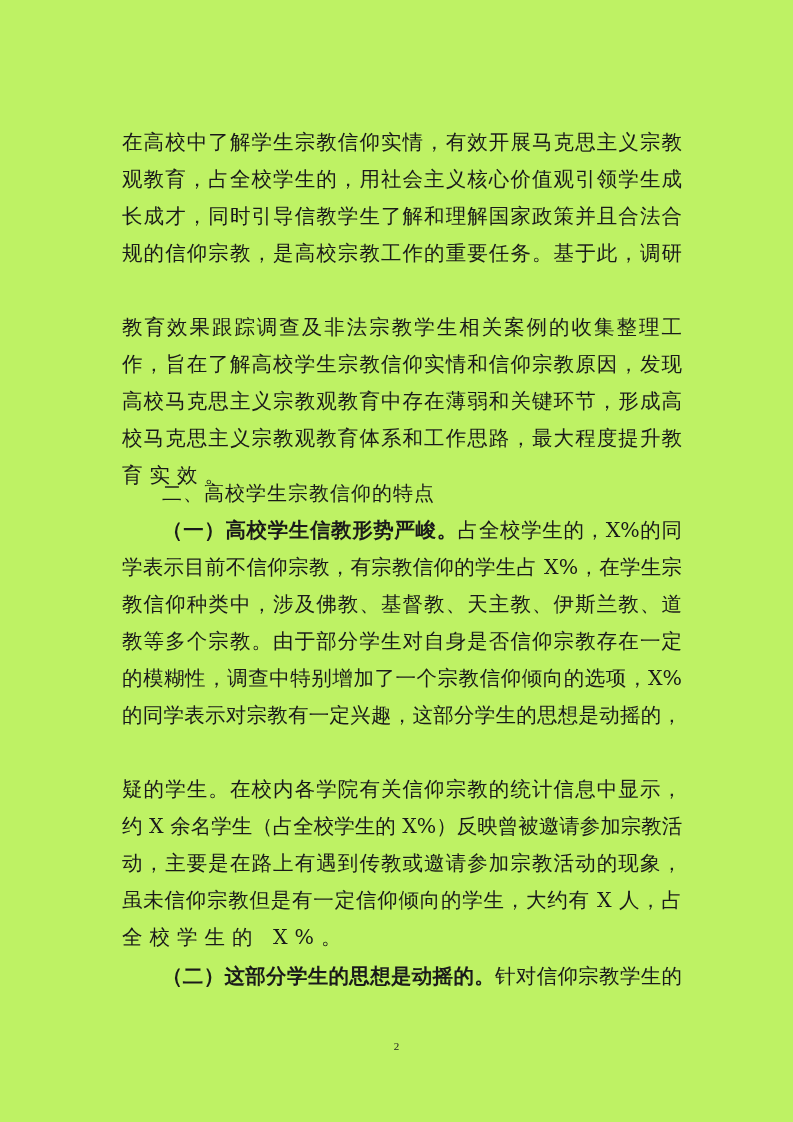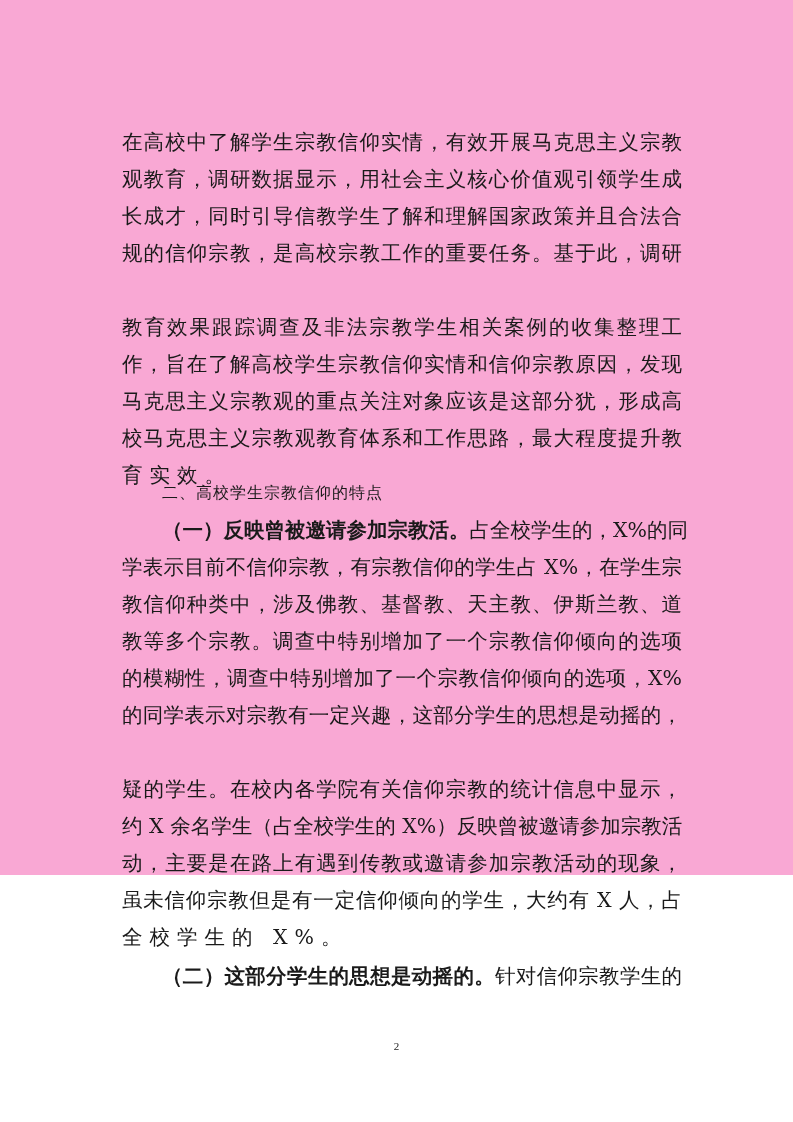--- a/index.html
+++ b/index.html
@@ -1,50 +1,50 @@
 <!DOCTYPE html>
 <html><head>
 <meta charset="utf-8">
 <style>
   html, body { margin: 0; padding: 0; background: #ffffff; }
   body { width: 793px; height: 1122px; position: relative; overflow: hidden;
          font-family: "DejaVu Serif", "Liberation Serif", serif; color: #1a1a1a; }
-  .page { position: absolute; left: 0; top: 0; width: 793px; height: 875px; background: #f9a8d4; }
+  .page { position: absolute; left: 0; top: 0; width: 793px; height: 1122px; background: #bef264; }
   .line { position: absolute; left: 122px; width: 560px; height: 30px;
           font-size: 20.5px; line-height: 30px; white-space: nowrap;
           letter-spacing: 7px; }
   .line.justify { text-align: justify; text-align-last: justify; letter-spacing: 0; }
-  .heading { font-family: "DejaVu Sans", "Liberation Sans", sans-serif; letter-spacing: 1px; font-size: 16px; }
+  .heading { font-family: "DejaVu Sans", "Liberation Sans", sans-serif; letter-spacing: 1px; font-size: 20px; }
   .bold { font-weight: bold; }
   .page-number { position: absolute; left: 0; width: 793px; top: 1040px; text-align: center;
                  font-size: 11px; font-family: "Liberation Serif", serif; color: #222; }
 </style>
 </head>
 <body>
 
 <div class="page">
 
   <div class="line justify" style="top:127px">在高校中了解学生宗教信仰实情，有效开展马克思主义宗教</div>
-  <div class="line justify" style="top:164px">观教育，调研数据显示，用社会主义核心价值观引领学生成</div>
+  <div class="line justify" style="top:164px">观教育，占全校学生的，用社会主义核心价值观引领学生成</div>
   <div class="line justify" style="top:238px">规的信仰宗教，是高校宗教工作的重要任务。基于此，调研</div>
   <div class="line justify" style="top:201px">长成才，同时引导信教学生了解和理解国家政策并且合法合</div>
   <div class="line justify" style="top:312px">教育效果跟踪调查及非法宗教学生相关案例的收集整理工</div>
   <div class="line justify" style="top:349px">作，旨在了解高校学生宗教信仰实情和信仰宗教原因，发现</div>
-  <div class="line justify" style="top:386px">马克思主义宗教观的重点关注对象应该是这部分犹，形成高</div>
+  <div class="line justify" style="top:386px">高校马克思主义宗教观教育中存在薄弱和关键环节，形成高</div>
   <div class="line justify" style="top:423px">校马克思主义宗教观教育体系和工作思路，最大程度提升教</div>
   <div class="line" style="top:460px">育实效。</div>
 
   <div class="line heading" style="top:477px; left:162px; top:478px">二、高校学生宗教信仰的特点</div>
 
   <div class="line justify" style="top:515px; left:162px; width:520px">
-    <span class="bold">（一）反映曾被邀请参加宗教活。</span><span>占全校学生的，X%的同</span>
+    <span class="bold">（一）高校学生信教形势严峻。</span><span>占全校学生的，X%的同</span>
   </div>
   <div class="line justify" style="top:552px">学表示目前不信仰宗教，有宗教信仰的学生占 X%，在学生宗</div>
   <div class="line justify" style="top:589px">教信仰种类中，涉及佛教、基督教、天主教、伊斯兰教、道</div>
-  <div class="line justify" style="top:626px">教等多个宗教。调查中特别增加了一个宗教信仰倾向的选项</div>
+  <div class="line justify" style="top:626px">教等多个宗教。由于部分学生对自身是否信仰宗教存在一定</div>
   <div class="line justify" style="top:663px">的模糊性，调查中特别增加了一个宗教信仰倾向的选项，X%</div>
   <div class="line justify" style="top:700px">的同学表示对宗教有一定兴趣，这部分学生的思想是动摇的，</div>
   <div class="line justify" style="top:774px">疑的学生。在校内各学院有关信仰宗教的统计信息中显示，</div>
   <div class="line justify" style="top:811px">约 X 余名学生（占全校学生的 X%）反映曾被邀请参加宗教活</div>
   <div class="line justify" style="top:848px">动，主要是在路上有遇到传教或邀请参加宗教活动的现象，</div>
   <div class="line justify" style="top:885px">虽未信仰宗教但是有一定信仰倾向的学生，大约有 X 人，占</div>
   <div class="line" style="top:922px">全校学生的 X%。</div>
 
   <div class="line justify" style="top:961px; left:162px; width:520px">
     <span class="bold">（二）这部分学生的思想是动摇的。</span><span>针对信仰宗教学生的</span>

